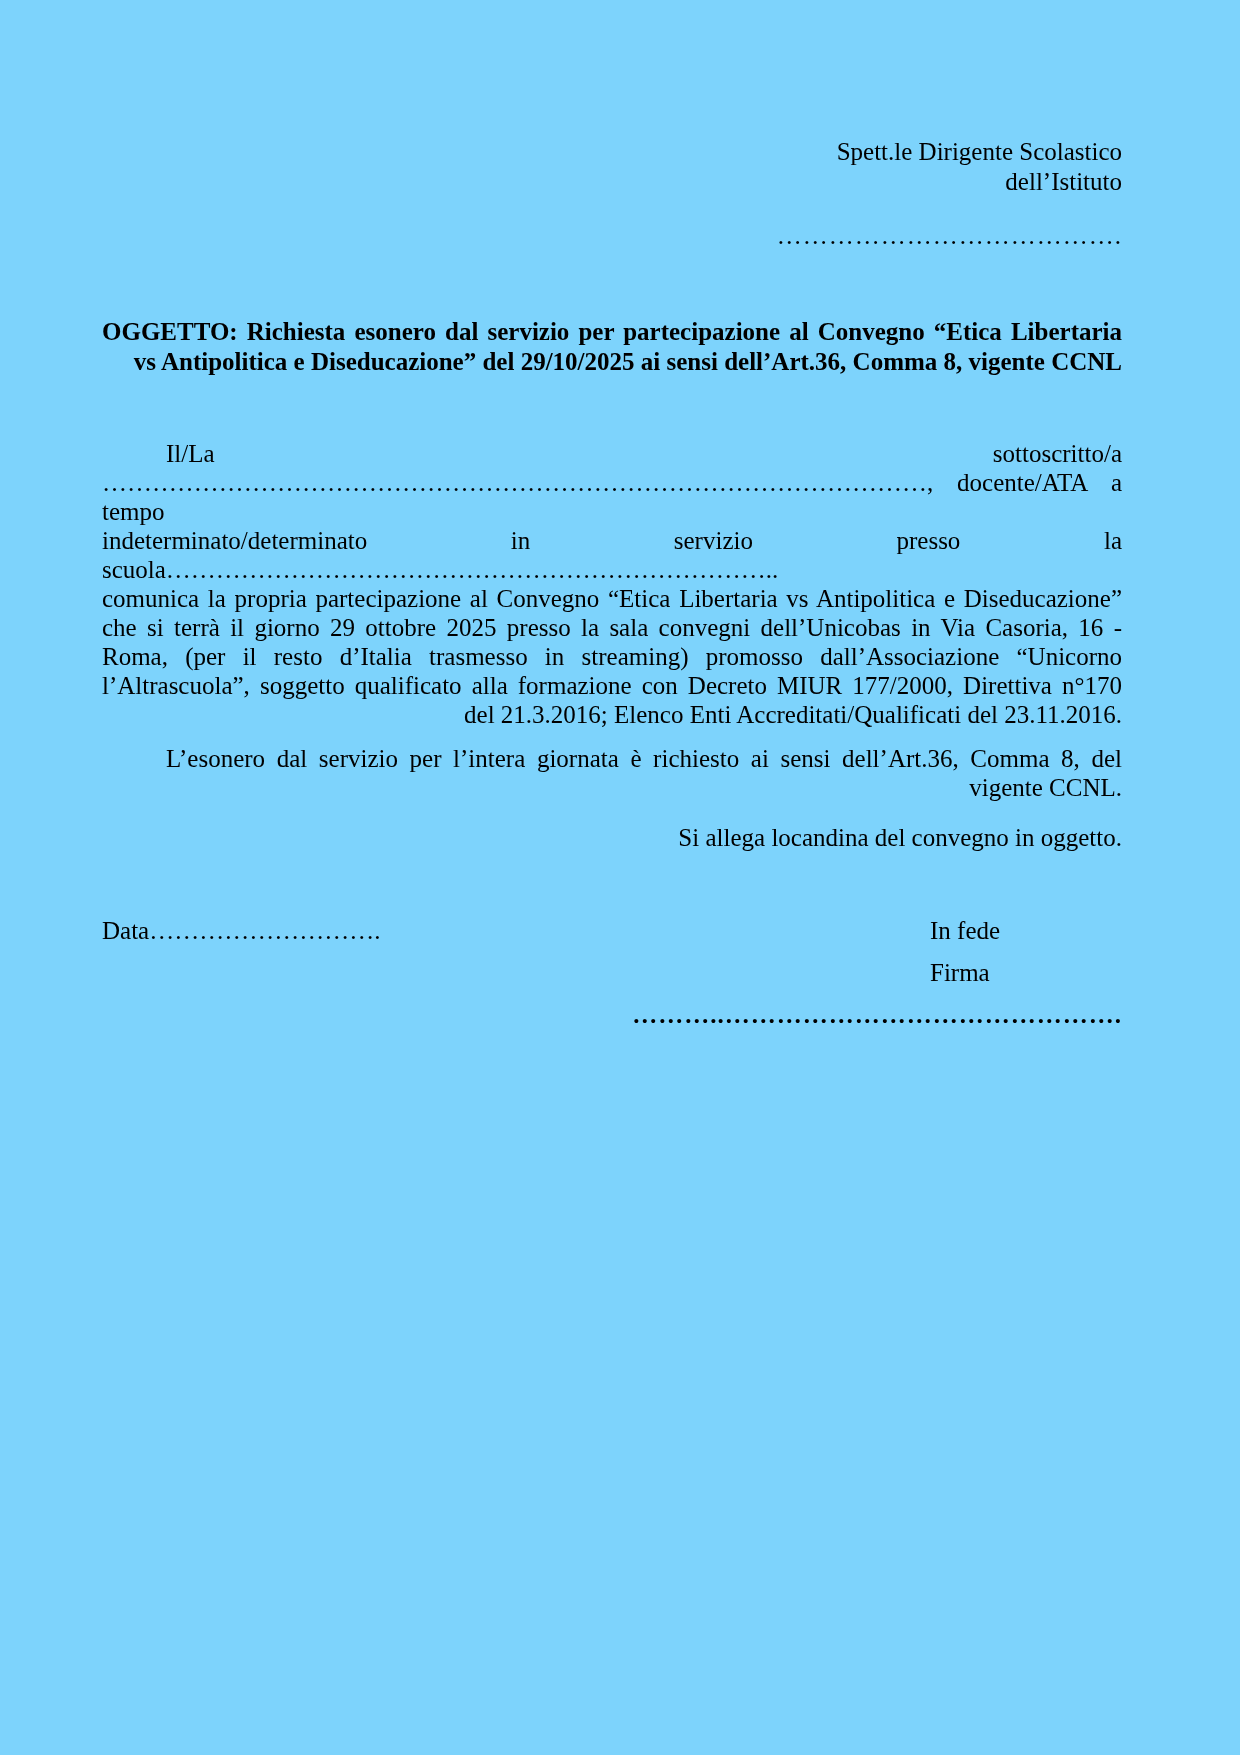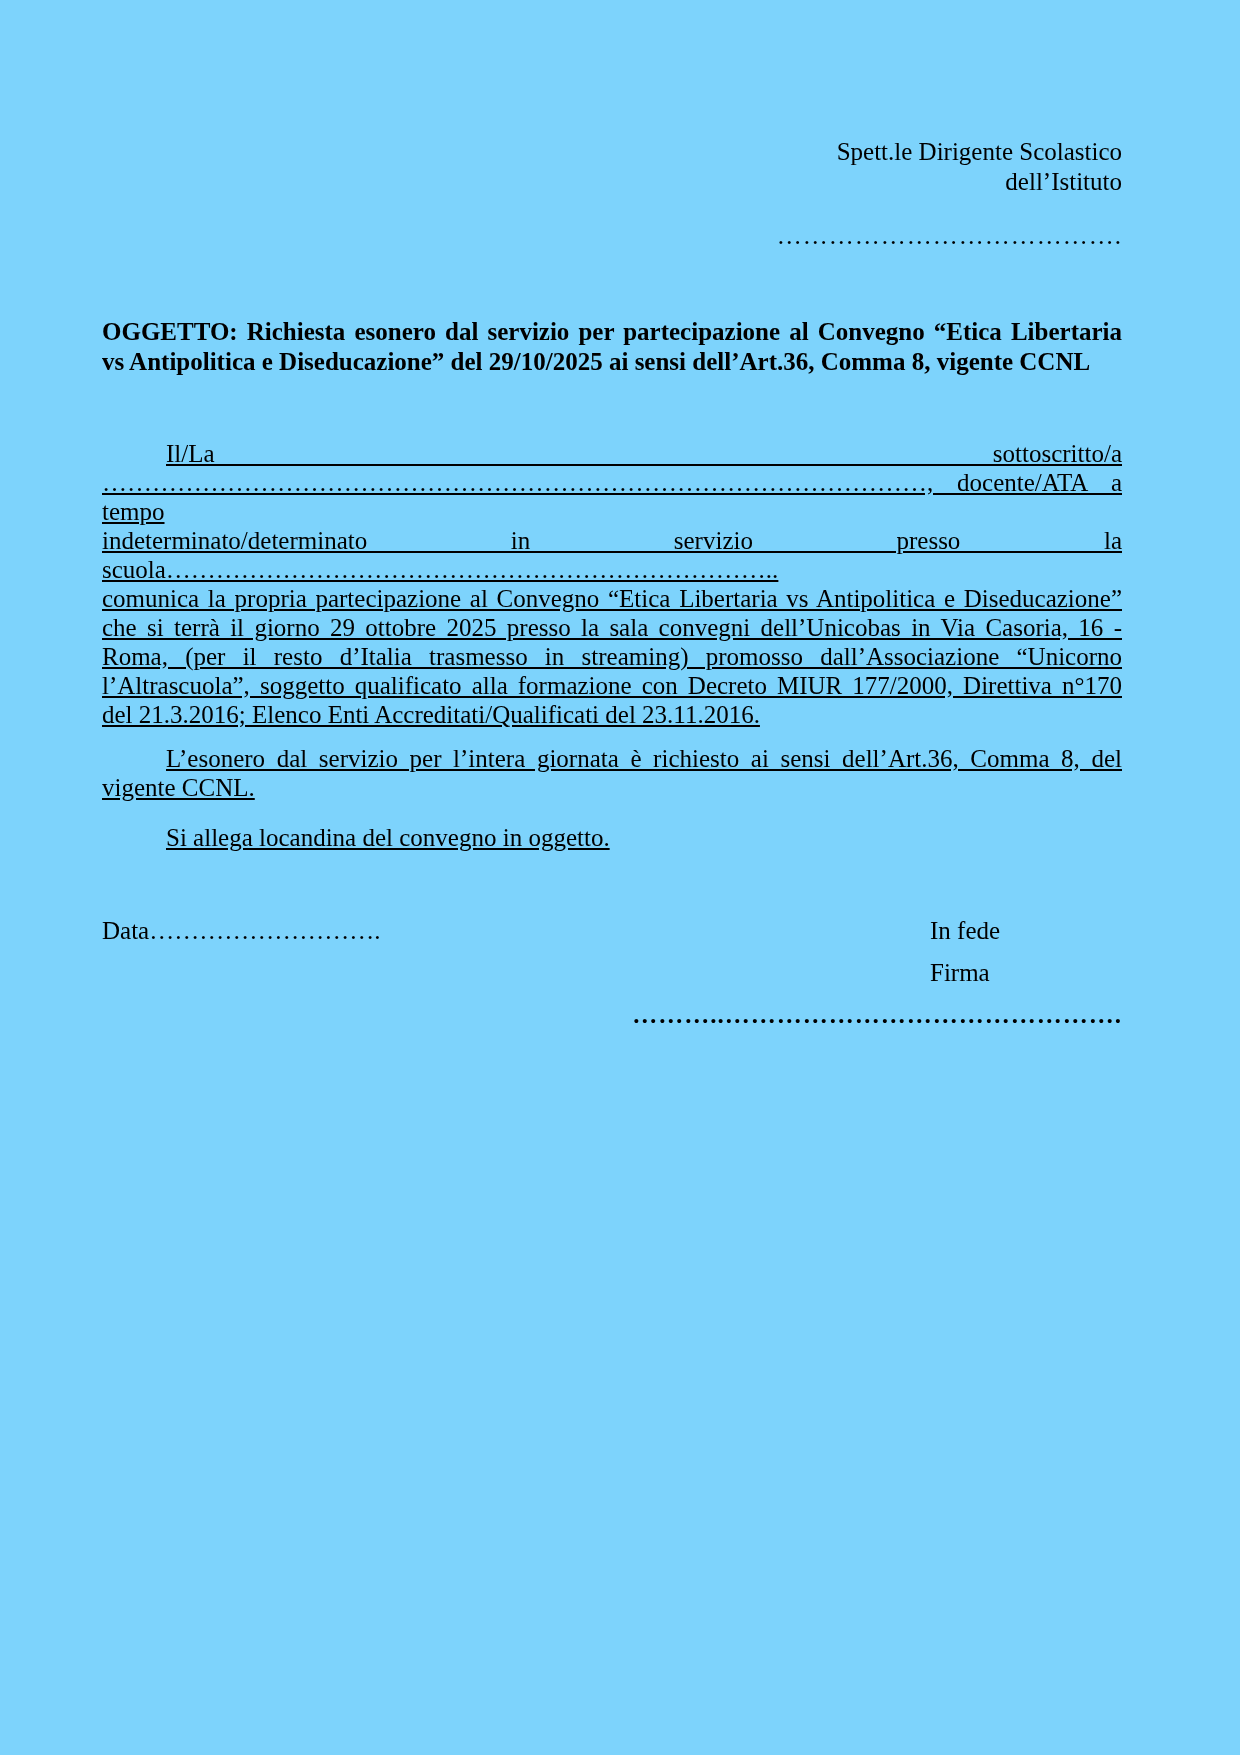--- a/index.html
+++ b/index.html
@@ -21,23 +21,23 @@
   .recipient .r-line { line-height: 30px; }
   .recipient .r-line2 { }
   .recipient .r-dots { margin-top: 24px; line-height: 30px; letter-spacing: 1px; }
 
   
   .subject { margin-top: 66px; font-weight: bold; }
   .subject div { line-height: 30px; }
 
   
   .jline { text-align: justify; text-align-last: justify; }
-  .lline { text-align: left; }
+  .lline { text-align: right; }
   .indent { text-indent: 64px; }
-  .para div { line-height: 29px; text-decoration: underline; }
+  .para div { line-height: 29px; }
   .p1 { margin-top: 62px; }
   .p2 { margin-top: 15px; }
   .p3 { margin-top: 21px; }
 
   
   .closing-row { margin-top: 64px; position: relative; line-height: 29px; }
   .infede { position: absolute; left: 828px; top: 0; }
   .firma-row { margin-top: 13px; line-height: 29px; padding-left: 828px; }
   .sig-dots { margin-top: 13px; line-height: 29px; text-align: right; font-weight: bold; letter-spacing: 1px; }
 </style>

